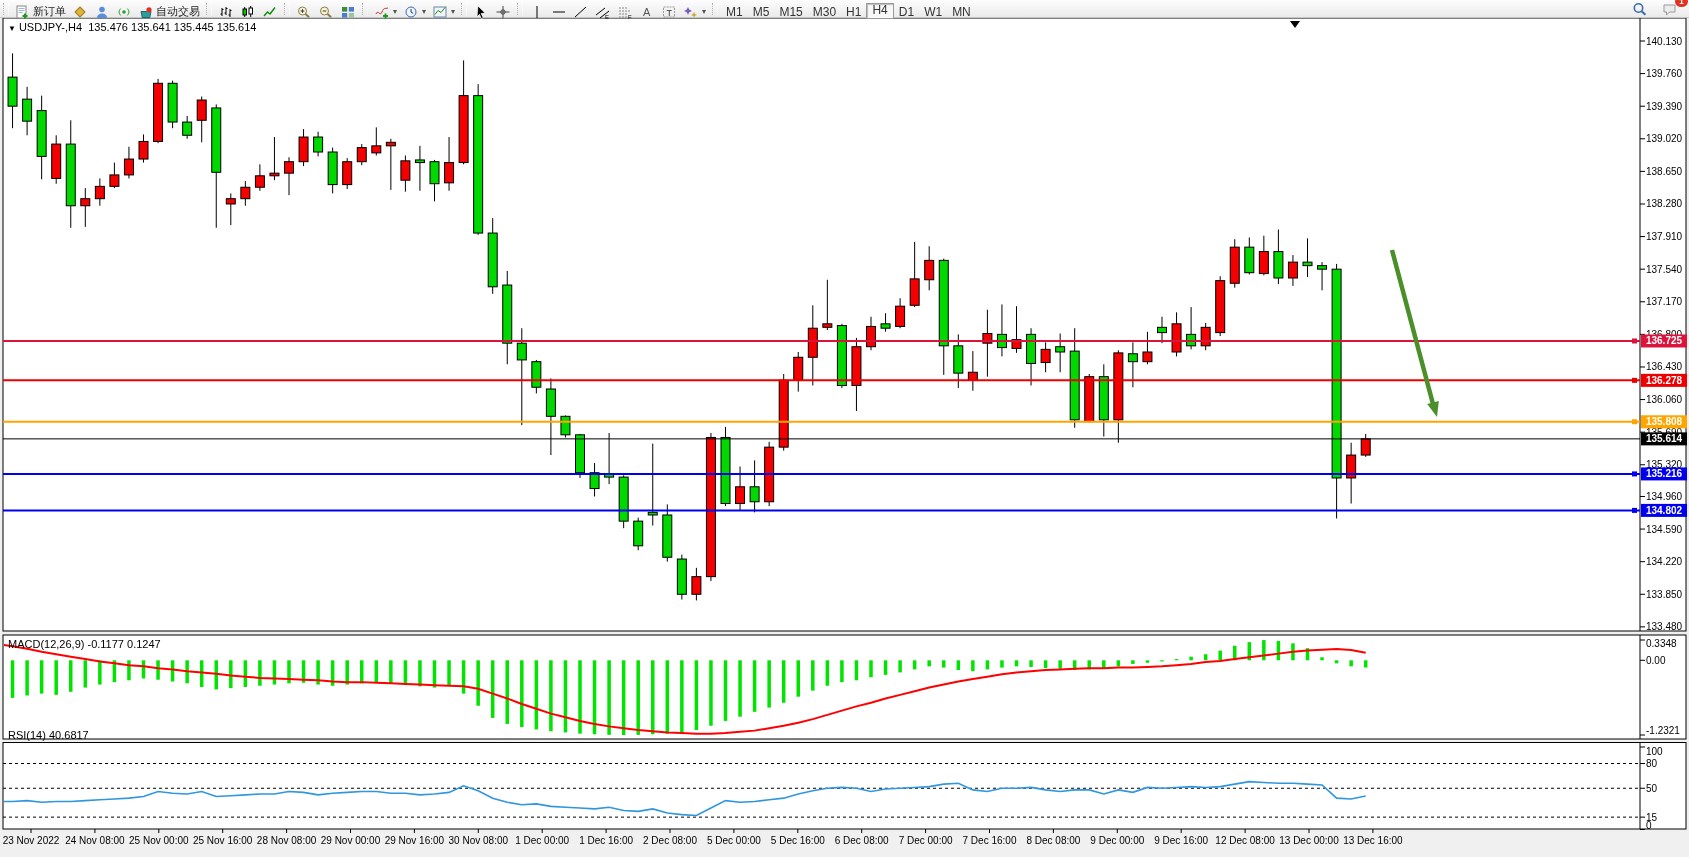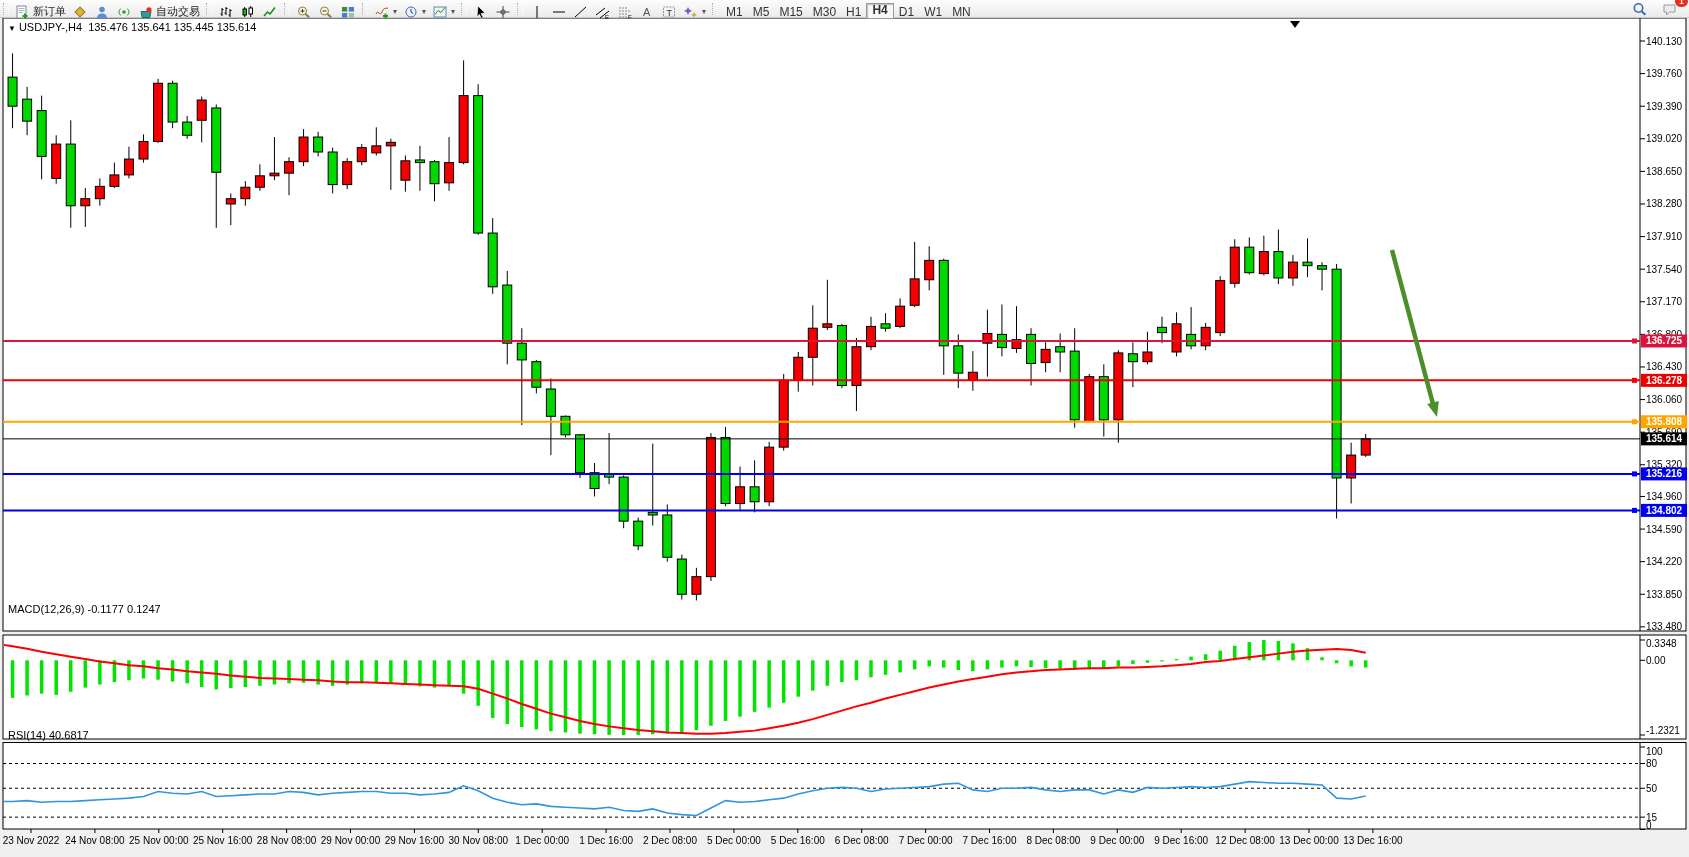--- a/index.html
+++ b/index.html
@@ -6,21 +6,21 @@
   body{width:1689px;height:857px;overflow:hidden;position:relative;}
   
   .toolbar{height:17px;display:flex;align-items:center;background:linear-gradient(#fdfdfd,#ebebeb);
     border-bottom:1px solid #c6c6c6;font-size:11px;color:#222;position:relative;z-index:5;}
   .tb-handle{width:4px;height:12px;border-left:1px dotted #b0b0b0;border-right:1px dotted #ffffff;margin:0 3px;}
   .tb-group{display:flex;align-items:flex-end;height:21px;}
   .tb-btn{display:flex;align-items:center;gap:2px;padding:0 3px;height:15px;cursor:default;white-space:nowrap;}
   .tb-btn svg{display:block;}
   .dd{font-size:8px;color:#555;margin-left:1px;}
   .tf-btn{padding:0 5px;height:14px;line-height:14px;font-size:12px;color:#333;}
-  .tf-btn.active{background:#f8f8f8;border:1px solid #9a9a9a;box-shadow:inset 1px 1px 1px #bbb;height:14px;line-height:13px;font-weight:bold;}
+  .tf-btn.active{background:#f8f8f8;border:1px solid #9a9a9a;box-shadow:inset 1px 1px 1px #bbb;height:14px;line-height:13px;}
   .tb-right{margin-left:auto;display:flex;align-items:center;gap:8px;margin-right:8px;}
   .chat-wrap{position:relative;}
   .chat-badge{position:absolute;top:-5px;right:-7px;background:#e0331f;color:#fff;border-radius:50%;
     min-width:11px;height:11px;font-size:8px;line-height:11px;text-align:center;font-weight:bold;padding:0 1px;}
   
   .chart-stage{position:absolute;top:17px;left:0;width:1476px;height:840px;}
   .panel-title{position:absolute;left:8px;font-size:11px;color:#000;z-index:4;white-space:pre;}
   .panel-title .arr{font-size:8px;color:#000;margin-right:3px;}
   svg text{font-family:"Liberation Sans",sans-serif;}
 </style>
@@ -218,21 +218,21 @@
         <svg width="16" height="14" viewBox="0 0 16 14">
           <path d="M2 3h11v7H7.5l-3 3v-3H2z" fill="#ececec" stroke="#999"></path>
         </svg>
         <span class="chat-badge">1</span>
       </span>
     </span>
   </div>
 
 <div class="chart-stage">
   <div class="panel-title" style="top:4px;"><span class="arr">▼</span><span>USDJPY-,H4</span>&nbsp;&nbsp;<span>135.476 135.641 135.445 135.614</span></div>
-  <div class="panel-title" style="top:586px;"><span>MACD(12,26,9)</span>&nbsp;<span>-0.1177 0.1247</span></div>
+  <div class="panel-title" style="top:621px;"><span>MACD(12,26,9)</span>&nbsp;<span>-0.1177 0.1247</span></div>
   <div class="panel-title" style="top:712px;"><span>RSI(14)</span>&nbsp;<span>40.6817</span></div>
   <svg id="chart-svg" width="1689" height="840">
       <rect x="0" y="0" width="1689" height="840" fill="#f0f0f0"></rect>
       <rect x="3" y="1" width="1683" height="613" fill="#fff" stroke="#000" stroke-width="1"></rect>
       <rect x="3" y="618" width="1683" height="104" fill="#fff" stroke="#000" stroke-width="1"></rect>
       <rect x="3" y="725.5" width="1683" height="86.5" fill="#fff" stroke="#000" stroke-width="1"></rect>
       <line x1="1640" y1="1" x2="1640" y2="614" stroke="#000" stroke-width="1"></line>
       <line x1="1640" y1="618" x2="1640" y2="722" stroke="#000" stroke-width="1"></line>
       <line x1="1640" y1="725.5" x2="1640" y2="812" stroke="#000" stroke-width="1"></line>
       <defs>

